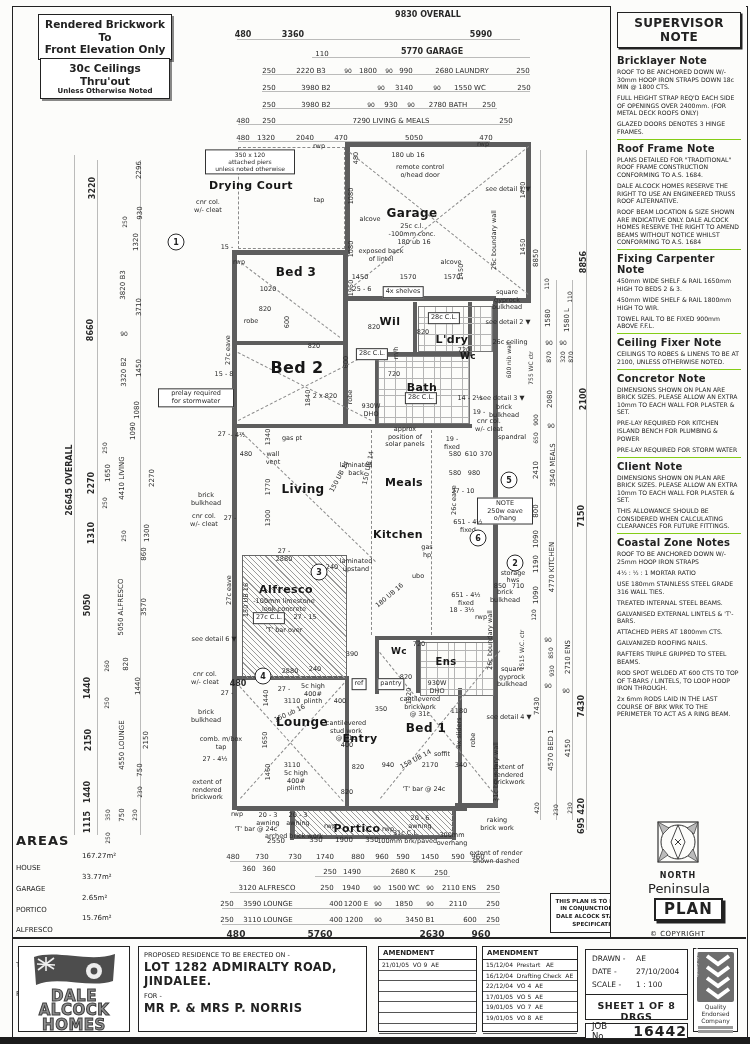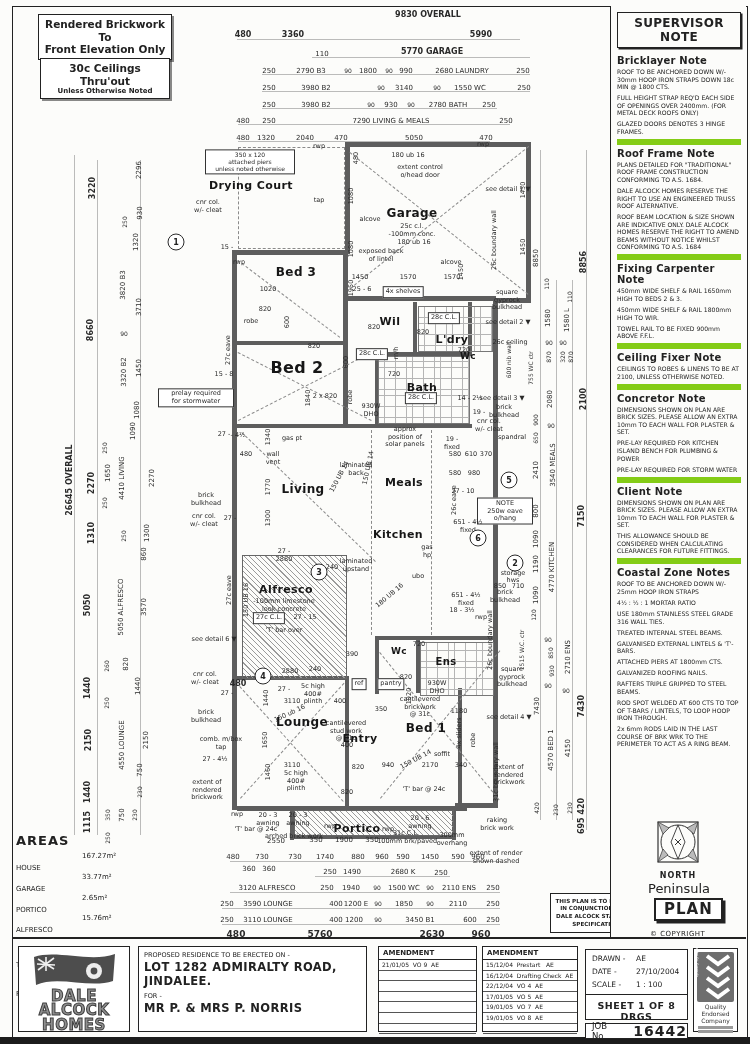--- a/index.html
+++ b/index.html
@@ -25,21 +25,21 @@
      transform:translate(-50%,-50%);}
   .note-box{position:absolute;border:1.5px solid #222;background:#fff;box-shadow:2px 2px 0 rgba(40,40,40,.55);
      text-align:center;padding:3px 5px;}
   .note-main{font-weight:bold;font-size:10.5px;line-height:1.2;white-space:pre-line;}
   .note-sub{font-weight:bold;font-size:7px;}
   
   .supervisor{position:absolute;left:610px;top:6px;width:136px;height:932px;border-left:1.5px solid #222;
      background:#fcfcfa;box-sizing:border-box;padding:6px 5px 0 6px;}
   .sup-title{border:1.5px solid #222;box-shadow:1.5px 1.5px 0 #222;text-align:center;font-weight:bold;
      font-size:12px;padding:3px 0;margin-bottom:4px;letter-spacing:.3px;}
-  .sup-sec{border-top:6px solid #84cc16;padding-top:2px;margin-top:3px;}
+  .sup-sec{border-top:1px solid #84cc16;padding-top:2px;margin-top:3px;}
   .sup-sec:first-child{border-top:none;margin-top:0;}
   .sup-sec h4{margin:1px 0 2px 0;font-size:10px;letter-spacing:.2px;}
   .sup-sec p{margin:0 0 3.5px 0;font-size:6.1px;line-height:1.24;}
   .compass-wrap{position:absolute;left:648px;top:818px;width:60px;text-align:center;}
   .north-lbl{font-size:8px;font-weight:bold;letter-spacing:1px;margin-top:1px;}
   .region-lbl{font-size:13px;margin-top:1px;}
   .plan-box{position:absolute;left:654px;top:898px;border:2px solid #222;box-shadow:2.5px 2.5px 0 #222;
      font-weight:bold;font-size:15px;padding:0 8px 1px 8px;background:#fff;letter-spacing:1px;}
   .copyright{position:absolute;left:650px;top:930px;font-size:7px;letter-spacing:.5px;}
   .spec-box{position:absolute;left:550px;top:893px;width:92px;height:40px;border:1px solid #222;background:#fff;
@@ -159,21 +159,21 @@
       <div class="dl" style="left: 586px; top: 150px; width: 1px; height: 680px;"></div>
     </div>
   <div class="layer" id="top-dims">
       <div class="lbl dim bold" style="left: 428px; top: 15px; font-size: 8px; transform: translate(-50%, -50%);">9830 OVERALL</div>
       <div class="lbl dim bold" style="left: 243px; top: 35px; font-size: 8px; transform: translate(-50%, -50%);">480</div>
       <div class="lbl dim bold" style="left: 293px; top: 35px; font-size: 8px; transform: translate(-50%, -50%);">3360</div>
       <div class="lbl dim bold" style="left: 470px; top: 35px; font-size: 8px; transform: translate(-50%, -50%); margin-left: 11px;">5990</div>
       <div class="lbl dim" style="left: 322px; top: 54px; font-size: 7px; transform: translate(-50%, -50%);">110</div>
       <div class="lbl dim bold" style="left: 432px; top: 52px; font-size: 8px; transform: translate(-50%, -50%);">5770 GARAGE</div>
       <div class="lbl dim" style="left: 269px; top: 71px; font-size: 7px; transform: translate(-50%, -50%);">250</div>
-      <div class="lbl dim" style="left: 311px; top: 71px; font-size: 7px; transform: translate(-50%, -50%);">2790 B3</div>
+      <div class="lbl dim" style="left: 311px; top: 71px; font-size: 7px; transform: translate(-50%, -50%);">2220 B3</div>
       <div class="lbl dim" style="left: 348px; top: 71px; font-size: 6px; transform: translate(-50%, -50%);">90</div>
       <div class="lbl dim" style="left: 368px; top: 71px; font-size: 7px; transform: translate(-50%, -50%);">1800</div>
       <div class="lbl dim" style="left: 389px; top: 71px; font-size: 6px; transform: translate(-50%, -50%);">90</div>
       <div class="lbl dim" style="left: 406px; top: 71px; font-size: 7px; transform: translate(-50%, -50%);">990</div>
       <div class="lbl dim" style="left: 462px; top: 71px; font-size: 7px; transform: translate(-50%, -50%);">2680 LAUNDRY</div>
       <div class="lbl dim" style="left: 523px; top: 71px; font-size: 7px; transform: translate(-50%, -50%);">250</div>
       <div class="lbl dim" style="left: 269px; top: 88px; font-size: 7px; transform: translate(-50%, -50%);">250</div>
       <div class="lbl dim" style="left: 316px; top: 88px; font-size: 7px; transform: translate(-50%, -50%);">3980 B2</div>
       <div class="lbl dim" style="left: 381px; top: 88px; font-size: 6px; transform: translate(-50%, -50%);">90</div>
       <div class="lbl dim" style="left: 404px; top: 88px; font-size: 7px; transform: translate(-50%, -50%);">3140</div>
@@ -339,21 +339,21 @@
       <div class="lbl dim bold" style="left: 582px; top: 816px; font-size: 8px; transform: translate(-50%, -50%) rotate(-90deg);">695 420</div>
     </div>
   <div class="layer" id="annot-layer">
       <div class="lbl ann boxed" style="left: 250px; top: 162px; font-size: 6px; width: 84px; transform: translate(-50%, -50%);">350 x 120
 attached piers
 unless noted otherwise</div>
       <div class="lbl ann" style="left: 319px; top: 147px; font-size: 6.5px; transform: translate(-50%, -50%);">rwp</div>
       <div class="lbl ann" style="left: 319px; top: 201px; font-size: 6.5px; transform: translate(-50%, -50%);">tap</div>
       <div class="lbl ann" style="left: 483px; top: 145px; font-size: 6.5px; transform: translate(-50%, -50%);">rwp</div>
       <div class="lbl ann" style="left: 239px; top: 263px; font-size: 6.5px; transform: translate(-50%, -50%);">rwp</div>
-      <div class="lbl ann" style="left: 420px; top: 172px; font-size: 6.5px; width: 62px; transform: translate(-50%, -50%);">extent control
+      <div class="lbl ann" style="left: 420px; top: 172px; font-size: 6.5px; width: 62px; transform: translate(-50%, -50%);">remote control
 o/head door</div>
       <div class="lbl ann" style="left: 408px; top: 156px; font-size: 6.5px; transform: translate(-50%, -50%);">180 ub 16</div>
       <div class="lbl ann" style="left: 414px; top: 243px; font-size: 6.5px; transform: translate(-50%, -50%);">180 ub 16</div>
       <div class="lbl ann" style="left: 412px; top: 231px; font-size: 6.5px; width: 56px; transform: translate(-50%, -50%);">25c c.l.
 -100mm conc.</div>
       <div class="lbl ann" style="left: 370px; top: 220px; font-size: 6.5px; transform: translate(-50%, -50%);">alcove</div>
       <div class="lbl ann" style="left: 451px; top: 263px; font-size: 6.5px; transform: translate(-50%, -50%);">alcove</div>
       <div class="lbl ann" style="left: 352px; top: 196px; font-size: 6.5px; transform: translate(-50%, -50%) rotate(-90deg);">1080</div>
       <div class="lbl ann" style="left: 352px; top: 249px; font-size: 6.5px; transform: translate(-50%, -50%) rotate(-90deg);">1080</div>
       <div class="lbl ann" style="left: 357px; top: 158px; font-size: 6.5px; transform: translate(-50%, -50%) rotate(-90deg);">480</div>

